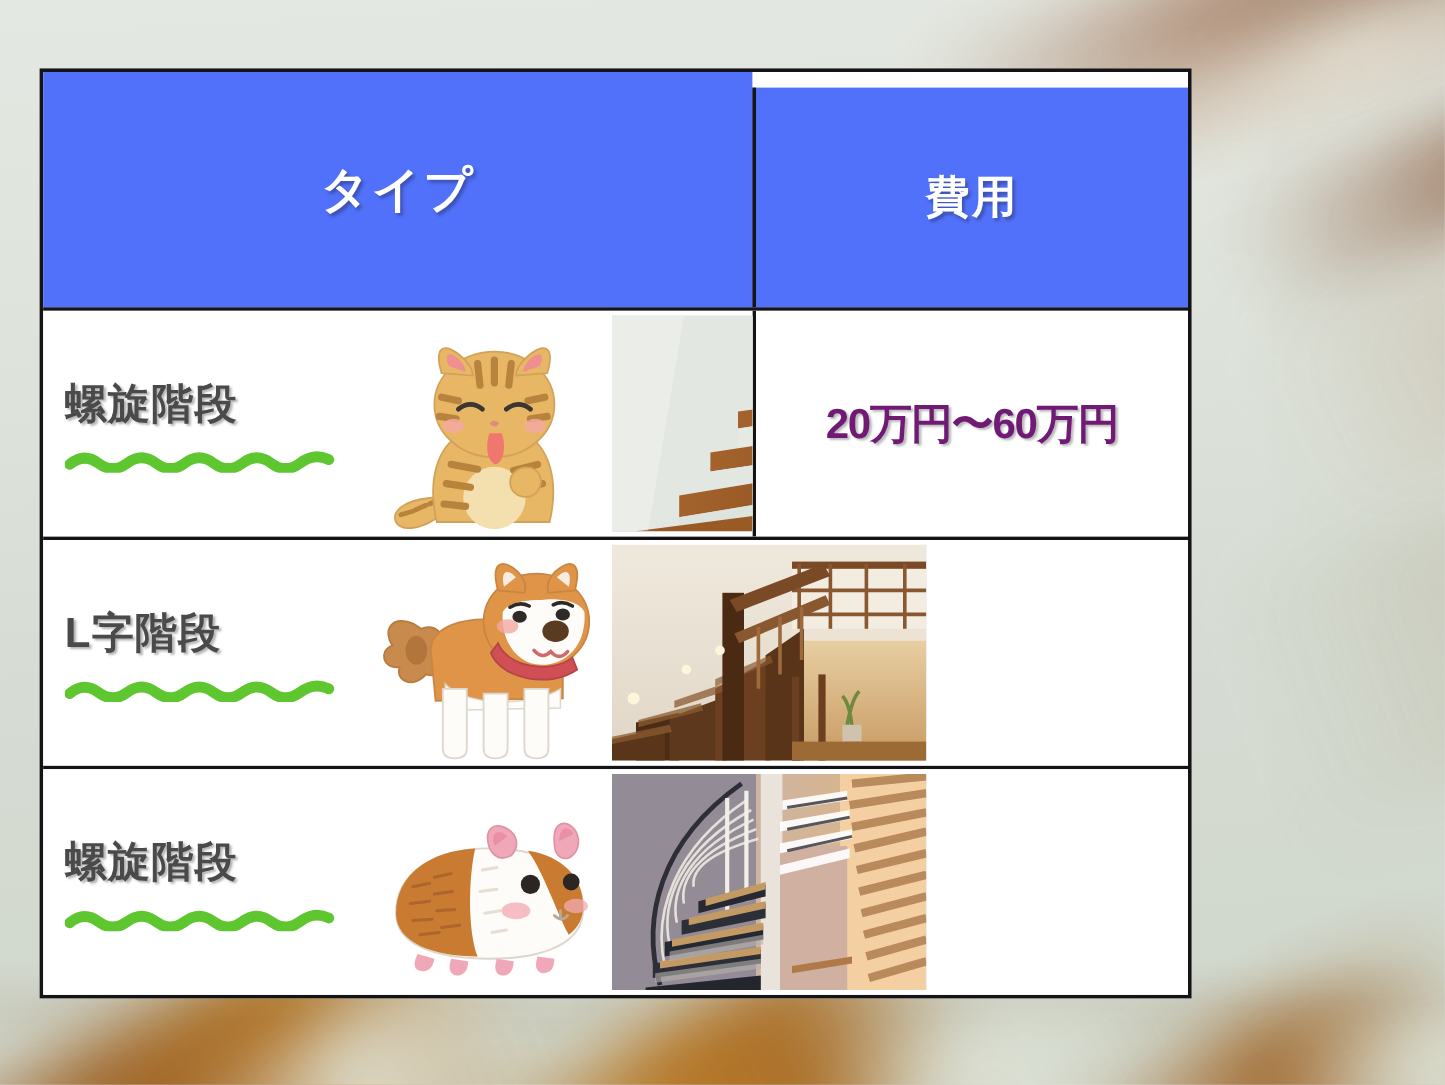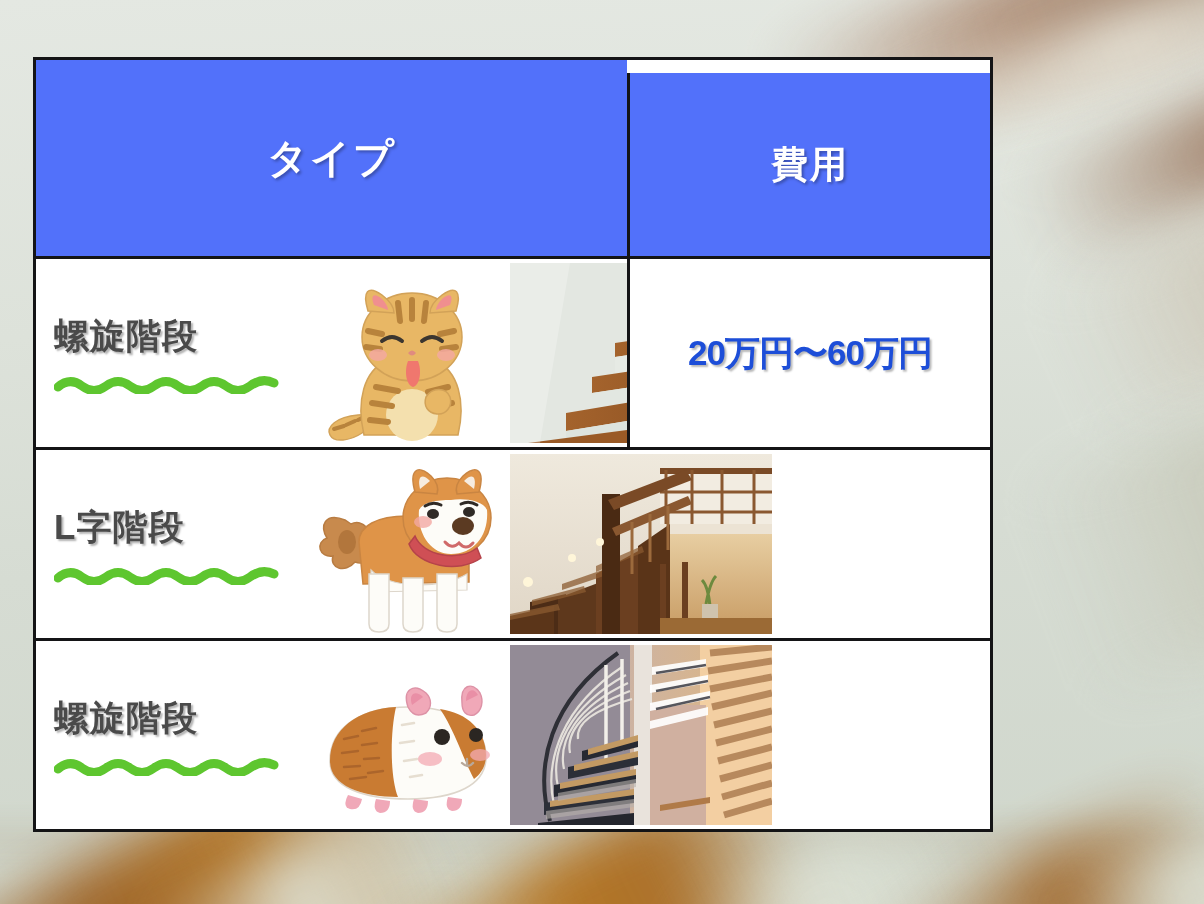--- a/index.html
+++ b/index.html
@@ -61,21 +61,21 @@
   .trow:last-child{border-bottom:none;gap:12px;}
   .cell-type{
     flex:1 1 auto;display:flex;align-items:center;position:relative;
     padding-left:18px;box-sizing:border-box;background:#fff;overflow:hidden;
   }
   .cell-cost{
     flex:0 0 360px;border-left:3px solid #141416;display:flex;
     align-items:center;justify-content:center;background:#fff;
   }
   .cost-text{
-    font-size:35px;font-weight:bold;color:#1d4ed8;letter-spacing:-1px;
+    font-size:35px;font-weight:bold;color:#701a75;letter-spacing:-1px;
     text-shadow:2px 2px 2px rgba(0,0,0,.28);white-space:nowrap;
   }
 
   .type-label-wrap{width:250px;flex:0 0 250px;}
   .type-label{
     font-size:35px;font-weight:bold;color:#4a4a4a;letter-spacing:1px;
     text-shadow:2px 2px 2px rgba(0,0,0,.30);white-space:nowrap;
   }
   .wave{display:block;margin-top:14px;}
 

